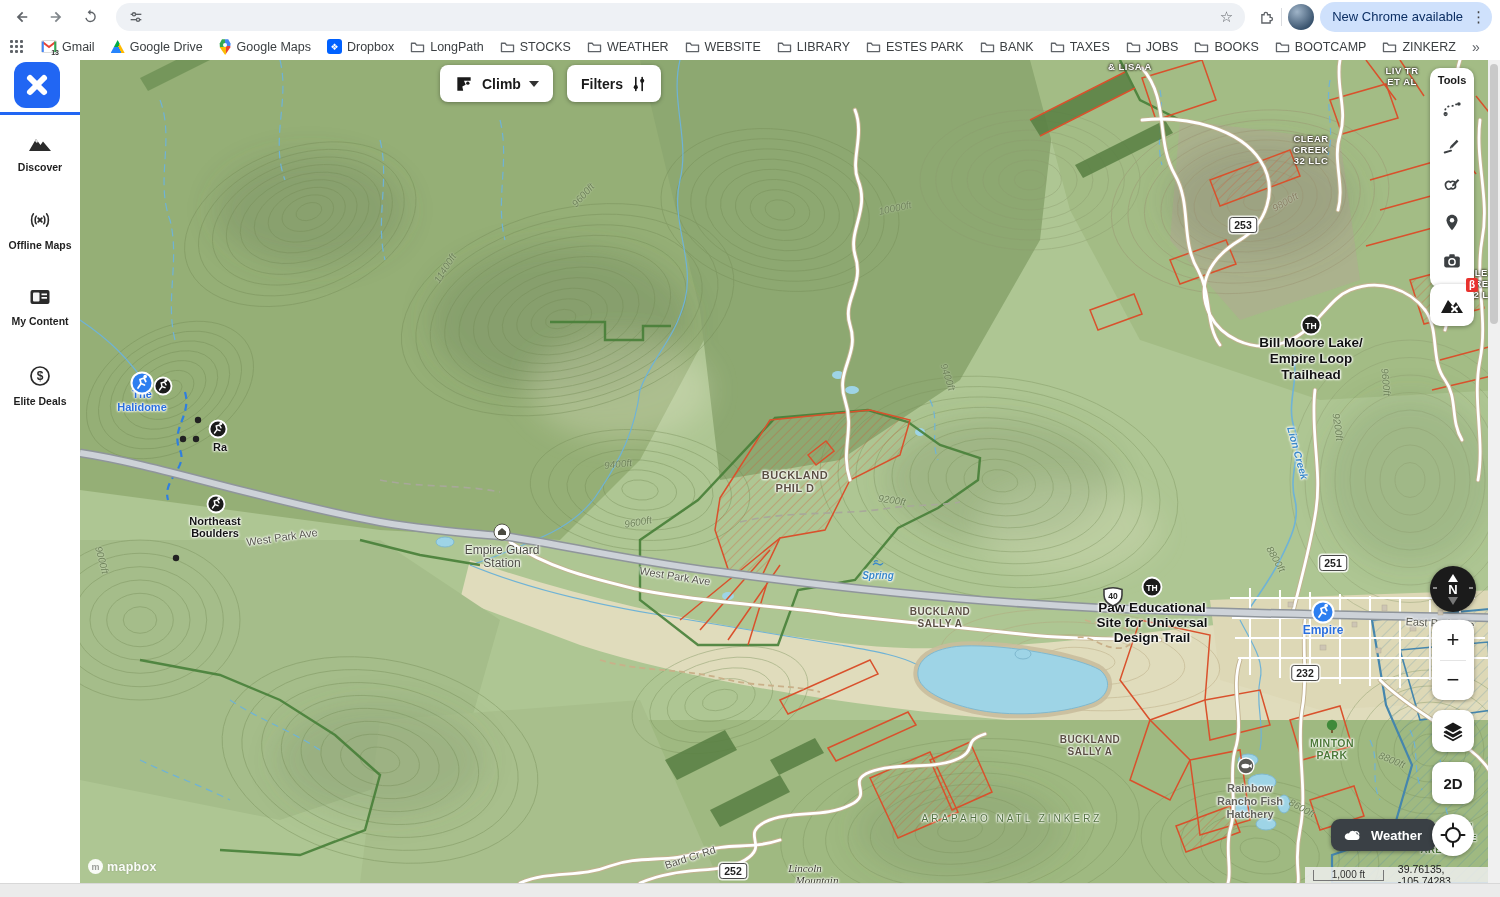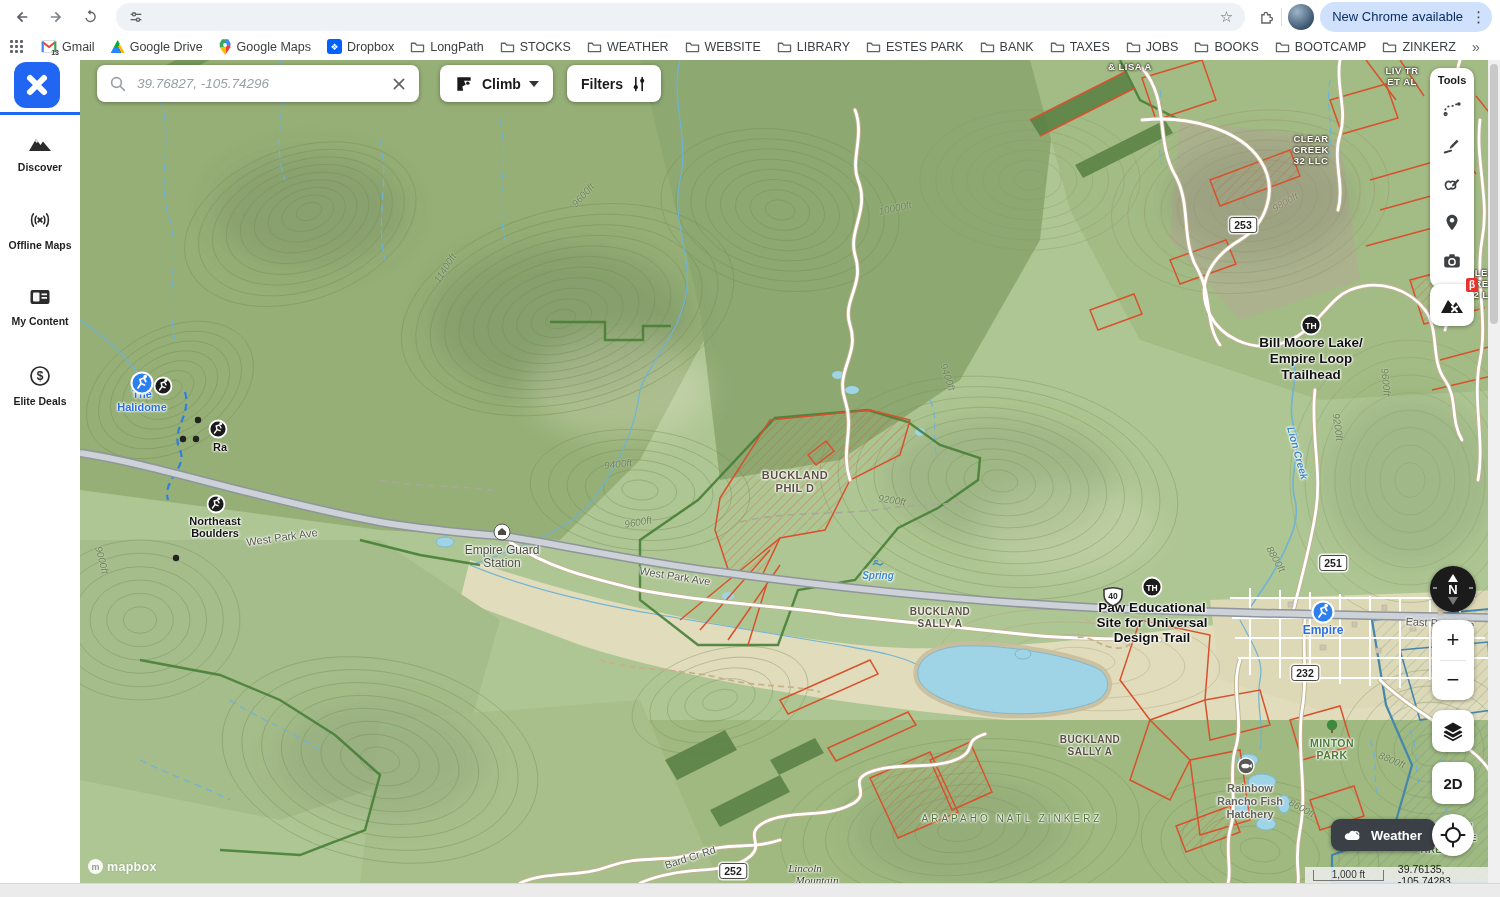--- a/index.html
+++ b/index.html
@@ -805,33 +805,20 @@
         </svg>
     </div>
     <div class="marker" style="left:1166px;top:708px;">
       <svg width="18" height="18">
           <circle cx="9" cy="9" r="8" fill="#5a5a55" stroke="#fff" stroke-width="1.4"></circle>
           <ellipse cx="8.4" cy="9" rx="4" ry="2.3" fill="#fff"></ellipse>
           <path d="M11.8,9 l3,-2.2 v4.4 Z" fill="#fff"></path>
         </svg>
     </div>
 
-    <div class="searchbar">
-      <svg width="18" height="18" viewBox="0 0 24 24">
-          <circle cx="10" cy="10" r="6.5" fill="none" stroke="#9aa0a6" stroke-width="2.2"></circle>
-          <line x1="15" y1="15" x2="20.5" y2="20.5" stroke="#9aa0a6" stroke-width="2.2" stroke-linecap="round"></line>
-        </svg>
-      <span class="ph">39.76827, -105.74296</span>
-      <svg width="16" height="16" viewBox="0 0 24 24">
-          <g stroke="#5f6368" stroke-width="2.4" stroke-linecap="round">
-            <line x1="5" y1="5" x2="19" y2="19"></line>
-            <line x1="19" y1="5" x2="5" y2="19"></line>
-          </g>
-        </svg>
-    </div>
     <div class="btn-float" style="left:360px;width:113px;">
       <svg width="20" height="20" viewBox="0 0 24 24">
           <path d="M4,20 L4,4 L20,4 L20,8 L12,8 L14,13 L10,15 L11,20 Z" fill="#1a1a1a"></path>
           <circle cx="16.6" cy="11" r="2" fill="#1a1a1a"></circle>
         </svg>
       <span>Climb</span>
       <span class="caret"></span>
     </div>
     <div class="btn-float" style="left:487px;width:94px;">
       <span>Filters</span>

